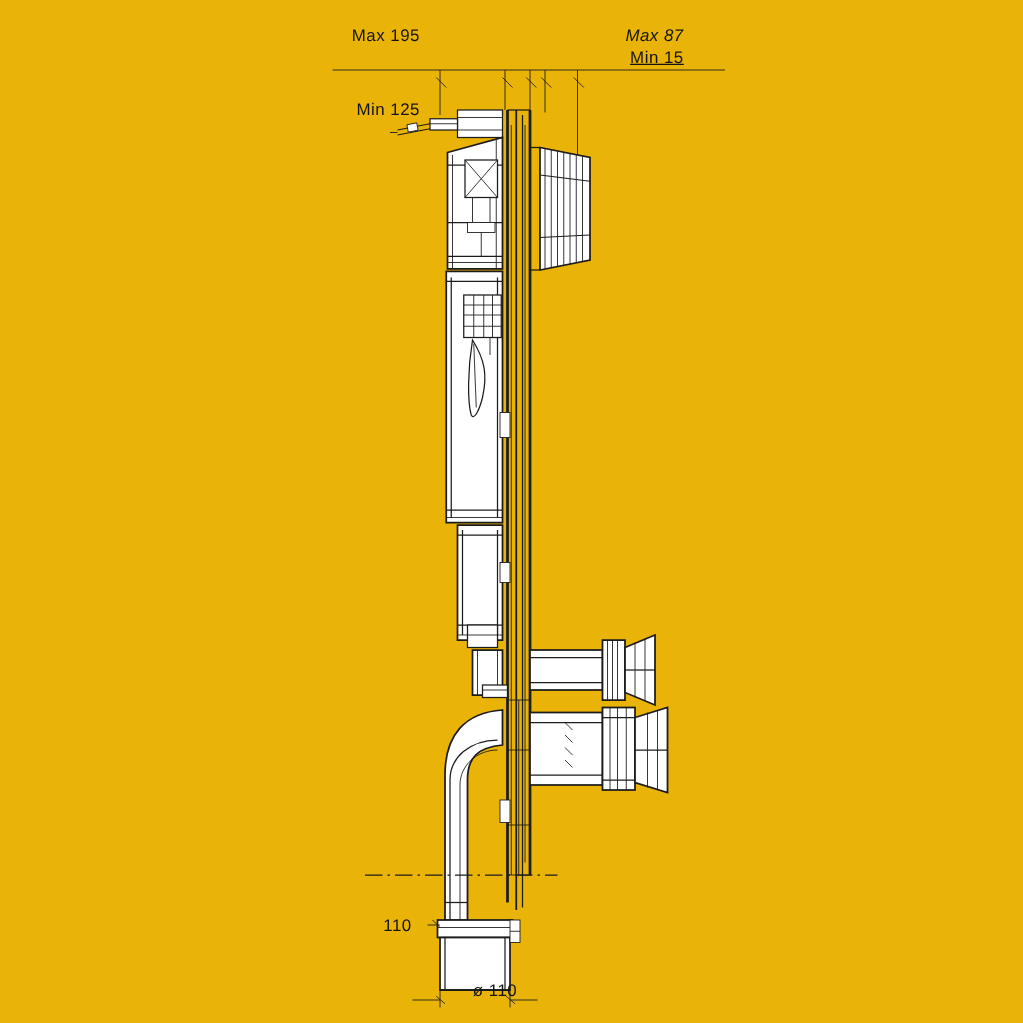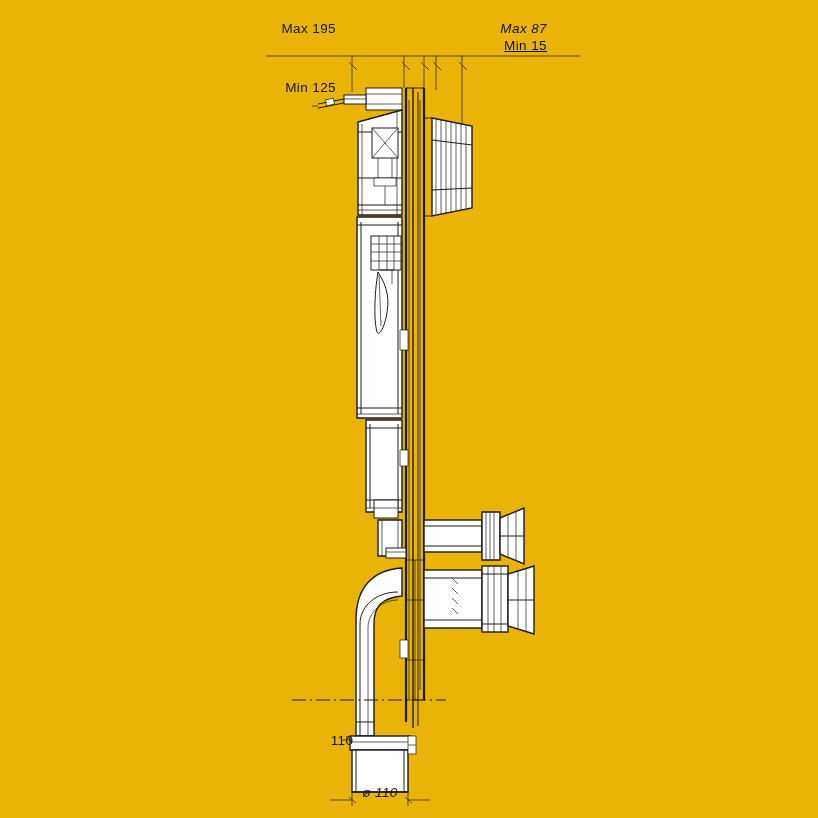--- a/index.html
+++ b/index.html
@@ -264,16 +264,16 @@
       <line class="ln hair" x1="386" y1="552" x2="406" y2="552"></line>
     </g>
 
   </svg>
   </div>
 
   <div class="dim-label" style="left:268px; top:20px; width:68px;">Max 195</div>
   <div class="dim-label" style="left:268px; top:37px; width:68px;margin-top:42px;">Min 125</div>
   <div class="dim-label" style="left:487px; top:20px; width:60px;font-style:italic;">Max 87</div>
   <div class="dim-label" style="left:487px; top:37px; width:60px;text-decoration:underline;">Min 15</div>
-  <div class="dim-label center" style="left:325px; top:732px; width:34px;">110</div>
-  <div class="dim-label center" style="left:340px; top:784px; width:80px;font-style:italic;">ø 110</div>
+  <div class="dim-label center" style="left:301px; top:732px; width:34px;">110</div>
+  <div class="dim-label center" style="left:356px; top:784px; width:80px;">ø 110</div>
 
 </div>
 
 </body></html>

